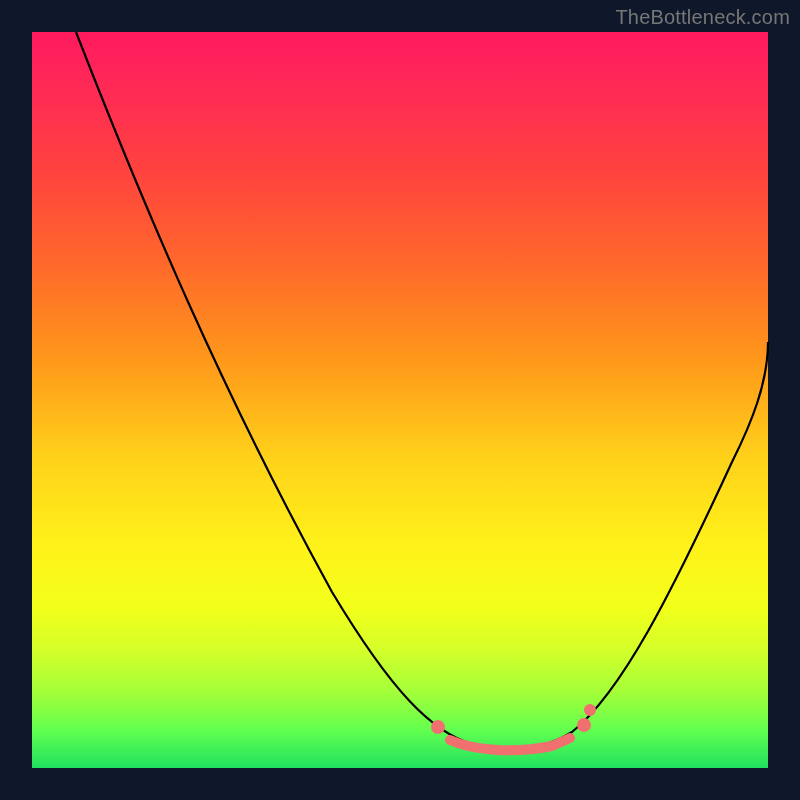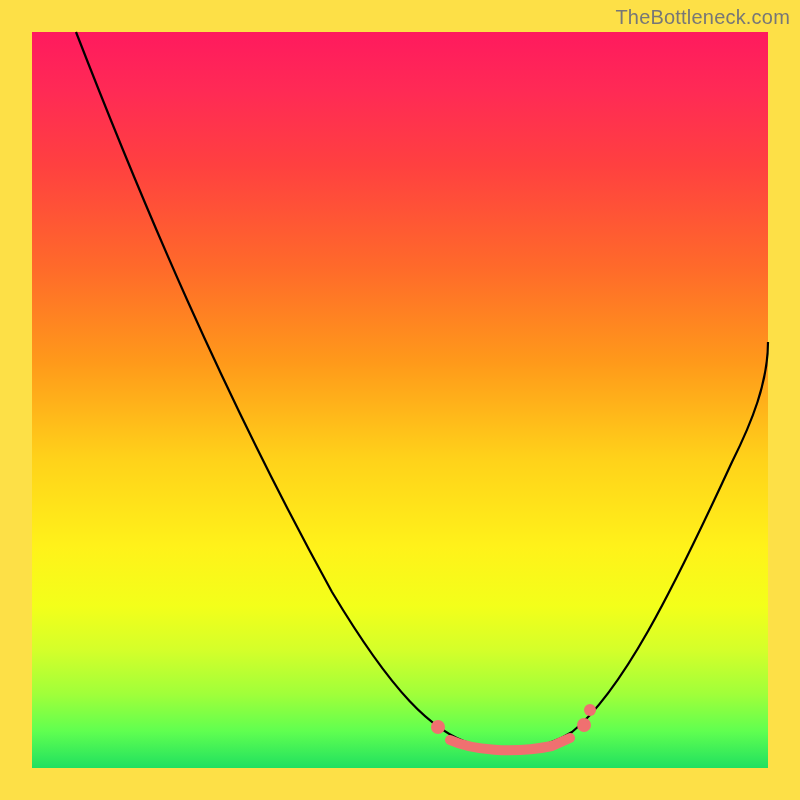--- a/index.html
+++ b/index.html
@@ -8,21 +8,21 @@
     width: 800px;
     height: 800px;
     background: #000;
     overflow: hidden;
     font-family: Arial, Helvetica, sans-serif;
   }
   .frame {
     position: relative;
     width: 800px;
     height: 800px;
-    background: #fde047;
+    background: #0f172a;
   }
   
   .plot {
     position: absolute;
     left: 32px;
     top: 32px;
     width: 736px;
     height: 736px;
     
     background: linear-gradient(to bottom,

